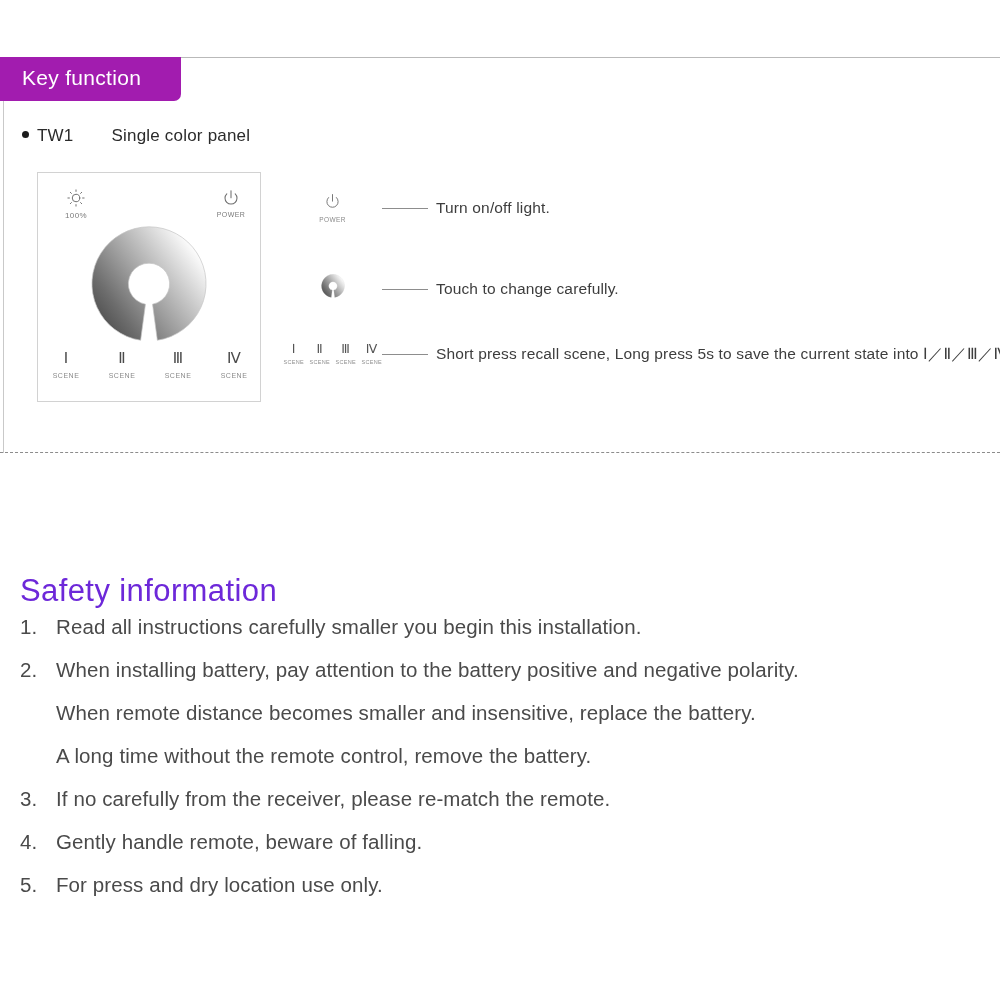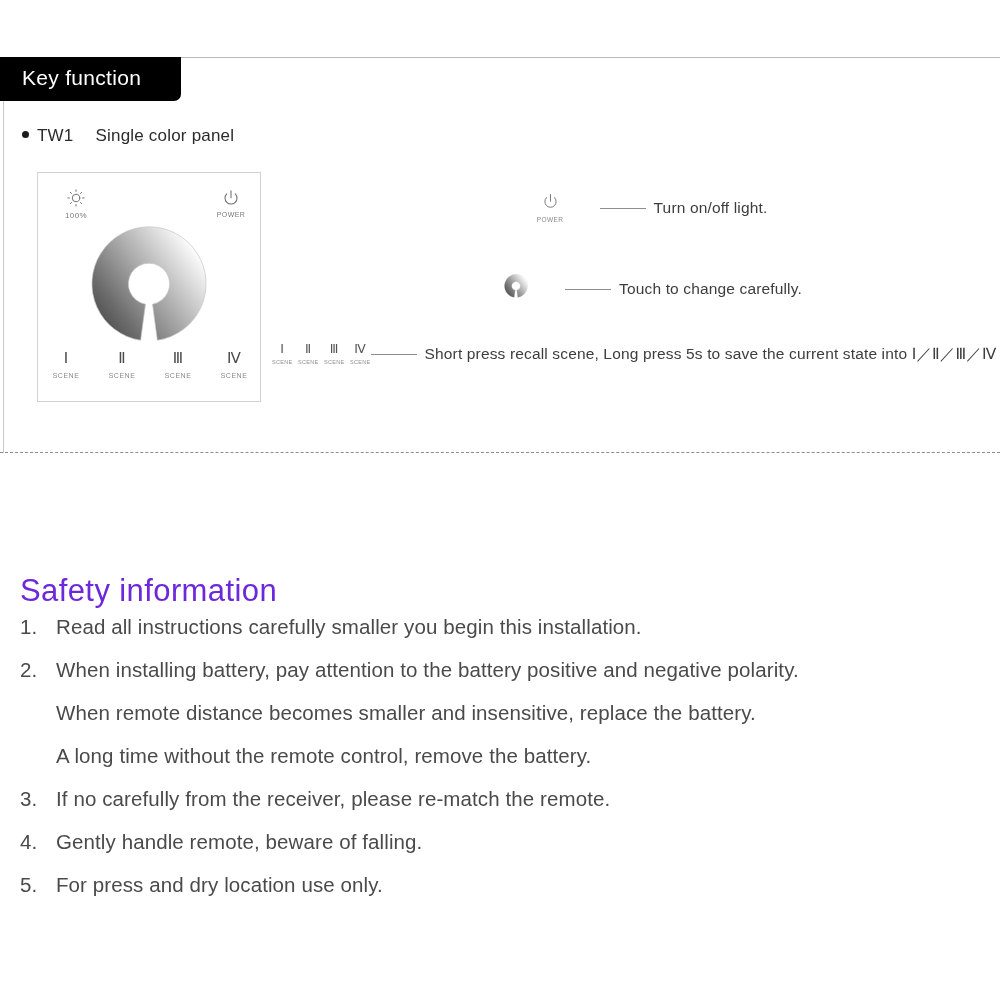--- a/index.html
+++ b/index.html
@@ -24,21 +24,21 @@
     width: 1000px;
     height: 1px;
     background: #b9b9b9;
   }
   .section-tab {
     position: absolute;
     left: 0;
     top: 57px;
     width: 181px;
     height: 44px;
-    background: #000000;
+    background: #a21caf;
     border-bottom-right-radius: 7px;
     box-sizing: border-box;
   }
   .section-tab-label {
     position: absolute;
     left: 22px;
     top: 9px;
     font-size: 21px;
     font-weight: 400;
     letter-spacing: 0.3px;
@@ -68,21 +68,21 @@
   }
   .model-bullet {
     display: inline-block;
     width: 7px;
     height: 7px;
     border-radius: 50%;
     background: #1c1c1c;
     vertical-align: 3px;
     margin-right: 8px;
   }
-  .model-name { margin-right: 22px; }
+  .model-name { margin-right: 38px; }
 
   
   .panel {
     position: absolute;
     left: 37px;
     top: 172px;
     width: 224px;
     height: 230px;
     border: 1px solid #d2d2d2;
     background: #ffffff;
@@ -149,21 +149,20 @@
     position: absolute;
     left: 285px;
     top: 180px;
     width: 700px;
   }
   .legend-row {
     position: relative;
     height: 50px;
     display: flex;
     align-items: center;
-    justify-content: center;
   }
   .legend-row.r1 { top: 3px; }
   .legend-row.r2 { top: 18px; }
   .legend-row.r3 { top: 34px; }
   .legend-row.r4 { top: 49px; }
 
   .legend-icon {
     width: 95px;
     text-align: center;
     flex: 0 0 95px;

